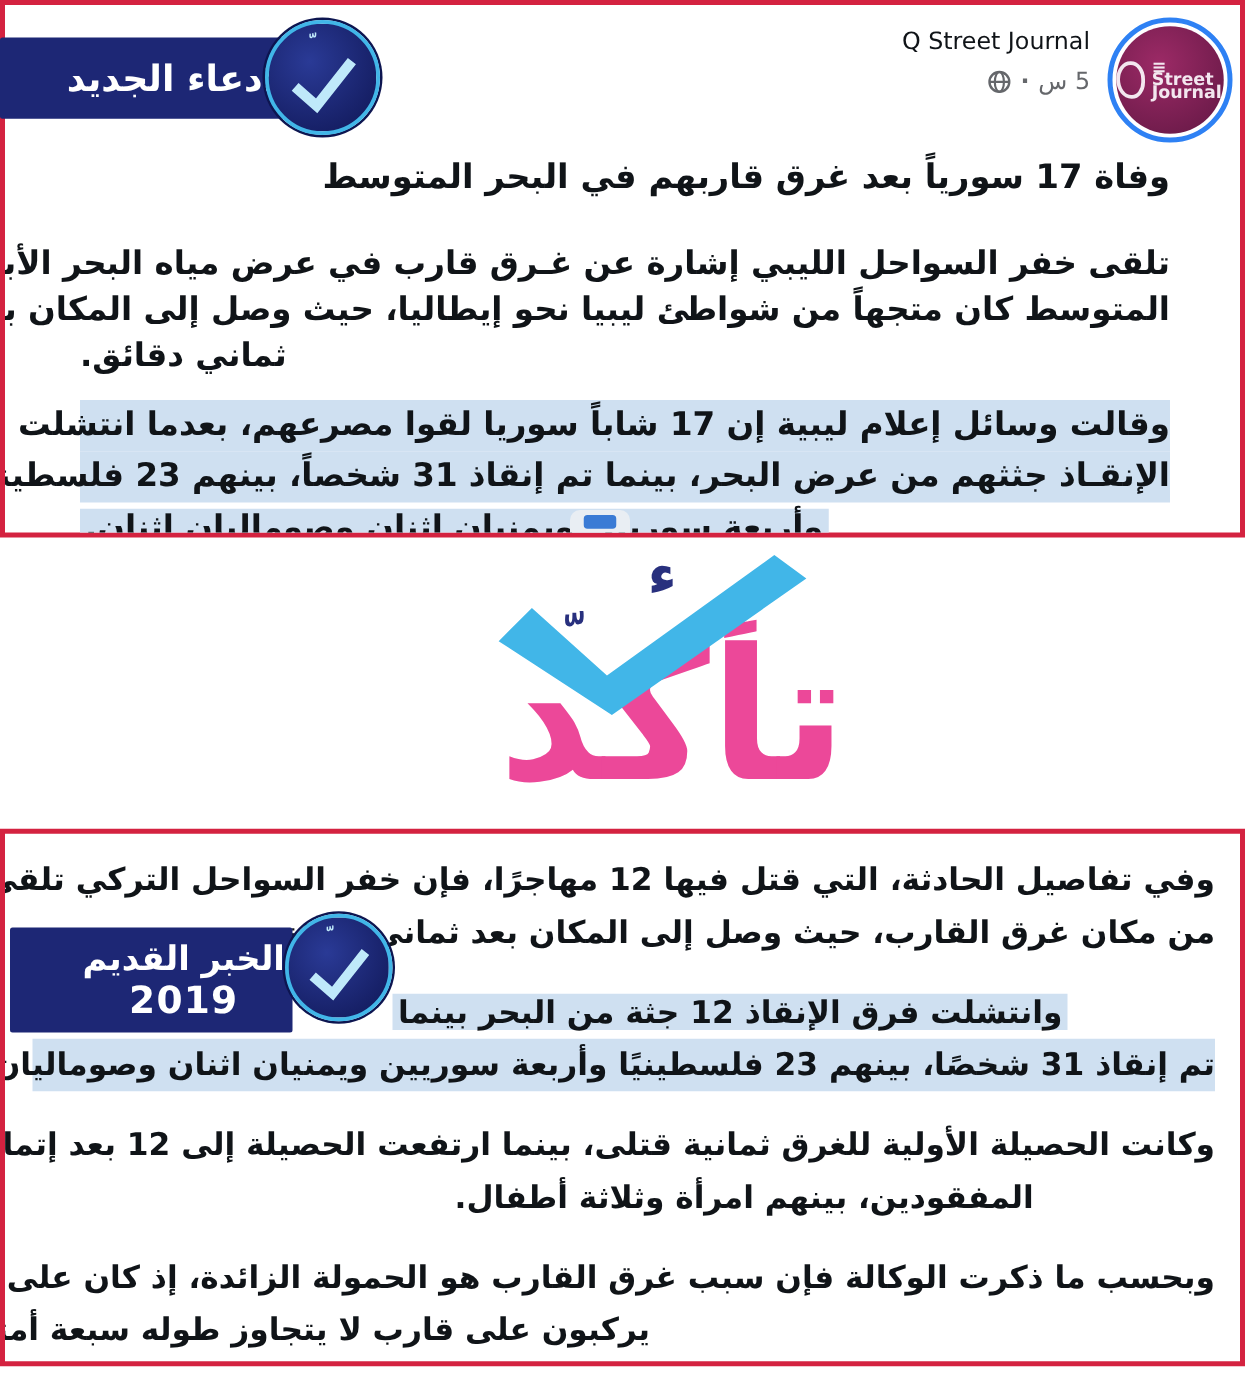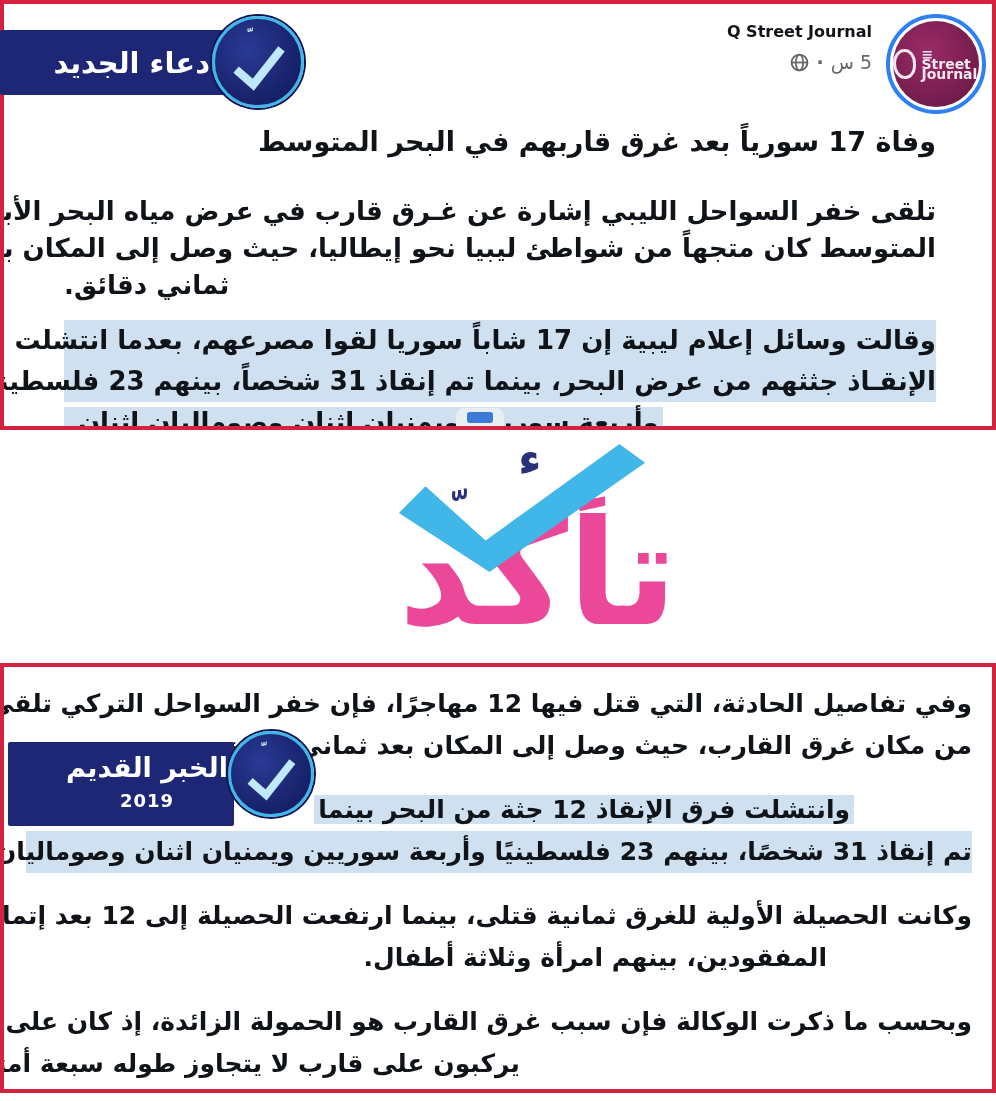--- a/index.html
+++ b/index.html
@@ -17,21 +17,21 @@
   .box-bottom { top:663px; height:430px; }
 
   
   .ribbon {
     position:absolute; background:#1d2775; color:#fff; z-index:6;
     display:flex; flex-direction:column; justify-content:center;
     font-weight:bold; text-align:center; border-radius:2px;
   }
   .ribbon-top { left:0; top:30px; width:253px; height:65px; font-size:29px; padding-left:42px; }
   .ribbon-bottom { left:8px; top:742px; width:226px; height:84px; font-size:27px; padding-left:52px; line-height:33px; }
-  .ribbon-year { font-size:18px; letter-spacing:1px; }
+  .ribbon-year { font-size:30px; letter-spacing:1px; }
 
   .logo-circle {
     position:absolute; z-index:7; border-radius:50%;
     background:radial-gradient(circle at 38% 35%, #2a3a96 0%, #151e63 78%);
     border:3px solid #41b6e8; box-shadow:0 0 0 2px #0d1550;
   }
   .lc-top { left:212px; top:16px; width:92px; height:92px; }
   .lc-bottom { left:228px; top:731px; width:86px; height:86px; }
   .logo-circle svg { position:absolute; left:8%; top:14%; width:84%; height:80%; }
   .lc-shadda { position:absolute; left:36%; top:8%; color:#bfe9fa; font-size:17px; font-weight:bold; }
@@ -44,21 +44,21 @@
   }
   .avatar-inner {
     width:100%; height:100%; border-radius:50%;
     background:radial-gradient(circle at 40% 35%, #9c2a66 0%, #6d1b4a 80%);
     display:flex; align-items:center; justify-content:center; gap:5px; direction:ltr;
   }
   .q-ring { width:26px; height:30px; border:3px solid #f3e7ef; border-radius:50% 50% 46% 54%; }
   .avatar-words { color:#f3e7ef; font-size:14px; line-height:10px; font-weight:bold; text-align:left; }
   .avatar-words span { display:block; }
   .fb-id { padding-top:8px; text-align:right; }
-  .fb-name { font-size:16px; font-weight:bold; color:#101418; direction:ltr; }
+  .fb-name { font-size:19px; font-weight:normal; color:#101418; direction:ltr; }
   .fb-meta { margin-top:10px; display:flex; direction:rtl; justify-content:flex-start; align-items:center; gap:7px; color:#65676b; font-size:19px; }
   .fb-dot { font-weight:bold; }
 
   
   .top-text { position:absolute; top:118px; right:0; left:0; padding:0 56px 0 60px; direction:rtl; color:#101418; }
   .line { white-space:nowrap; overflow:visible; }
   .just { text-align:justify; text-align-last:justify; }
   .alir { text-align:right; text-align-last:right; }
   .alil { text-align:right; text-align-last:left; }
   .t-title { font-size:27px; font-weight:bold; line-height:40px; margin-bottom:31px; }

